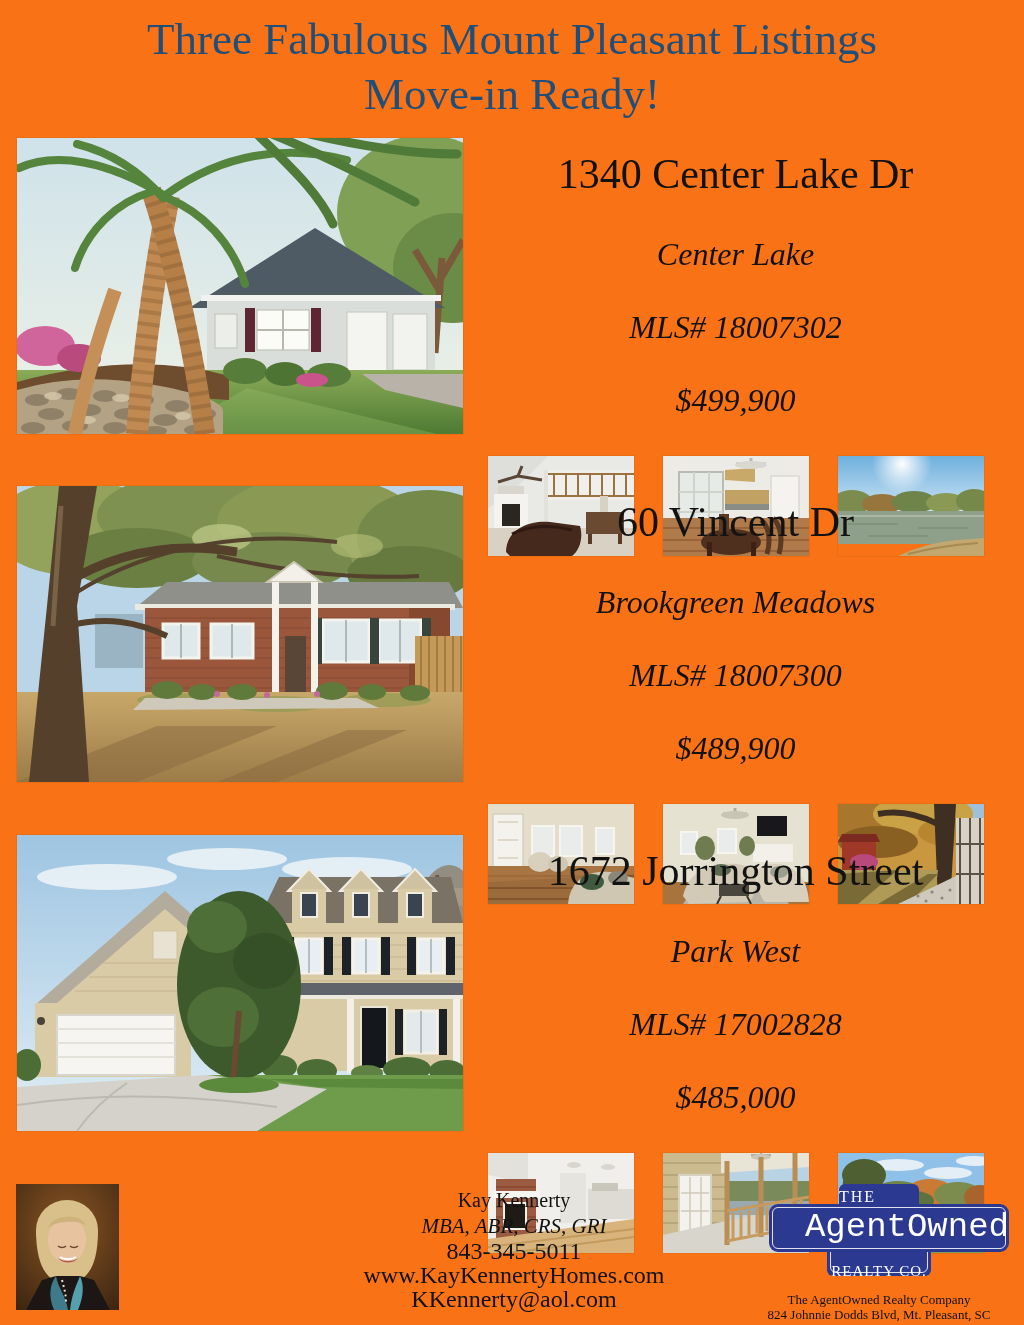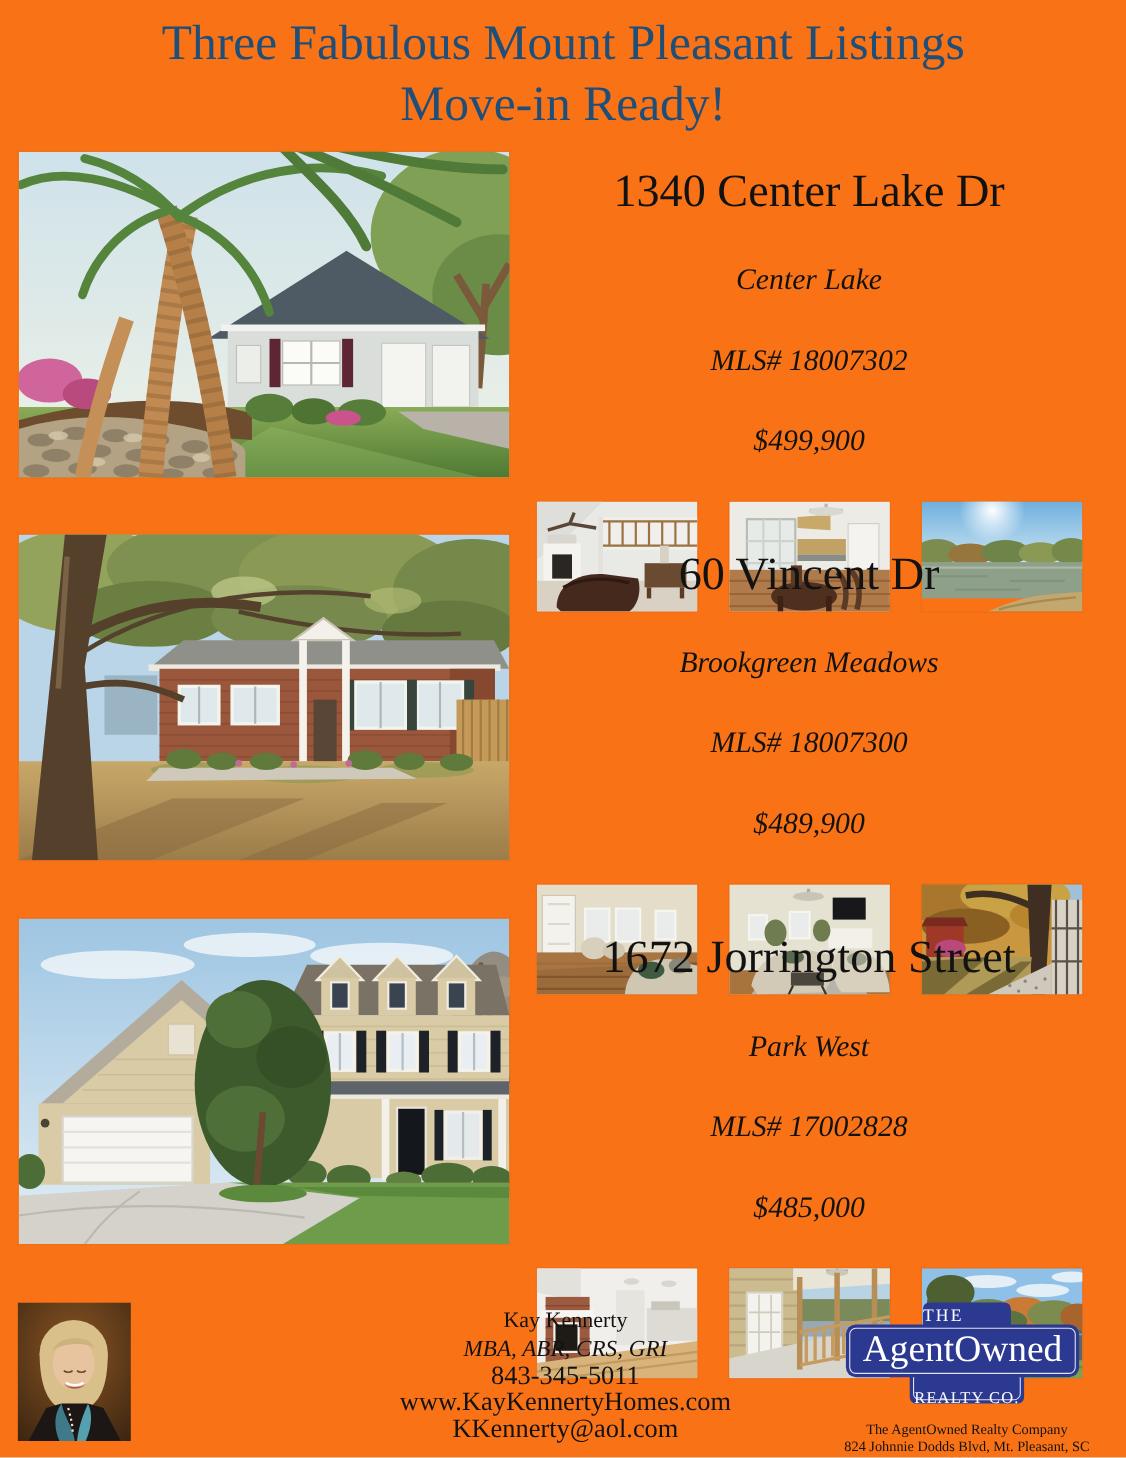--- a/index.html
+++ b/index.html
@@ -14,41 +14,41 @@
   .listing-row { display:flex; margin:0 16px 0 17px; height:297px; }
   .row-1 { margin-top:16px; }
   .row-2 { margin-top:51px; }
   .row-3 { margin-top:52px;justify-content:center; }
 
   .main-photo { width:446px; height:296px; flex:none; outline:1px solid rgba(0,0,0,0.05); }
   .main-photo svg, .thumb svg, .agent-photo svg { display:block; }
 
   .listing-info { flex:1; display:flex; flex-direction:column; align-items:center;gap:39px; }
   .listing-address { font-size:42px; line-height:48px; margin-top:12px; }
-  .listing-sub { font-style:italic; font-size:27px; line-height:34px; }
+  .listing-sub { font-style:italic; font-size:32px; line-height:34px; }
   .thumb-row { margin-top:auto; display:flex; gap:29px; }
   .thumb { width:146px; height:100px; outline:1px solid rgba(0,0,0,0.05); }
 
   .footer { display:flex; align-items:flex-start; margin:52px 16px 0 16px; }
   .agent-photo { width:103px; height:126px; flex:none; }
   .agent-info { width:400px; margin-left:195px; text-align:center; padding-top:4px; }
   .agent-name { font-weight:normal; font-size:20px; line-height:25px; }
   .agent-desig { font-style:italic; font-size:21px; line-height:26px; }
   .agent-line { font-size:24px; line-height:24px; }
 
   .brokerage { margin-left:auto; width:258px; text-align:center; }
   .ao-logo { position:relative; width:220px; height:92px; margin:0 auto; }
   .ao-box { position:absolute; background:#2B3990; }
   .ao-the {
     left:70px; top:0; width:80px; height:32px; border-radius:6px; z-index:1;
     color:#ffffff; font-size:16px; letter-spacing:2px; text-align:left; line-height:26px;
   }
   .ao-band {
-    left:0; top:20px; width:212px; height:48px; border-radius:9px; z-index:2;
-    color:#ffffff; font-size:34px; text-align:center; line-height:46px;
+    left:0; top:20px; width:240px; height:48px; border-radius:9px; z-index:2;
+    color:#ffffff; font-size:34px; text-align:right; line-height:46px;font-family:Liberation Mono, monospace;
   }
   .ao-band::after, .ao-realty::after {
     content:""; position:absolute; inset:3px; border:1px solid rgba(255,255,255,0.85);
     border-radius:6px; pointer-events:none;
   }
   .ao-realty {
     left:58px; top:60px; width:104px; height:32px; border-radius:6px; z-index:1;
     color:#ffffff; font-size:15px; letter-spacing:1px; text-align:center;
     line-height:54px;
   }

